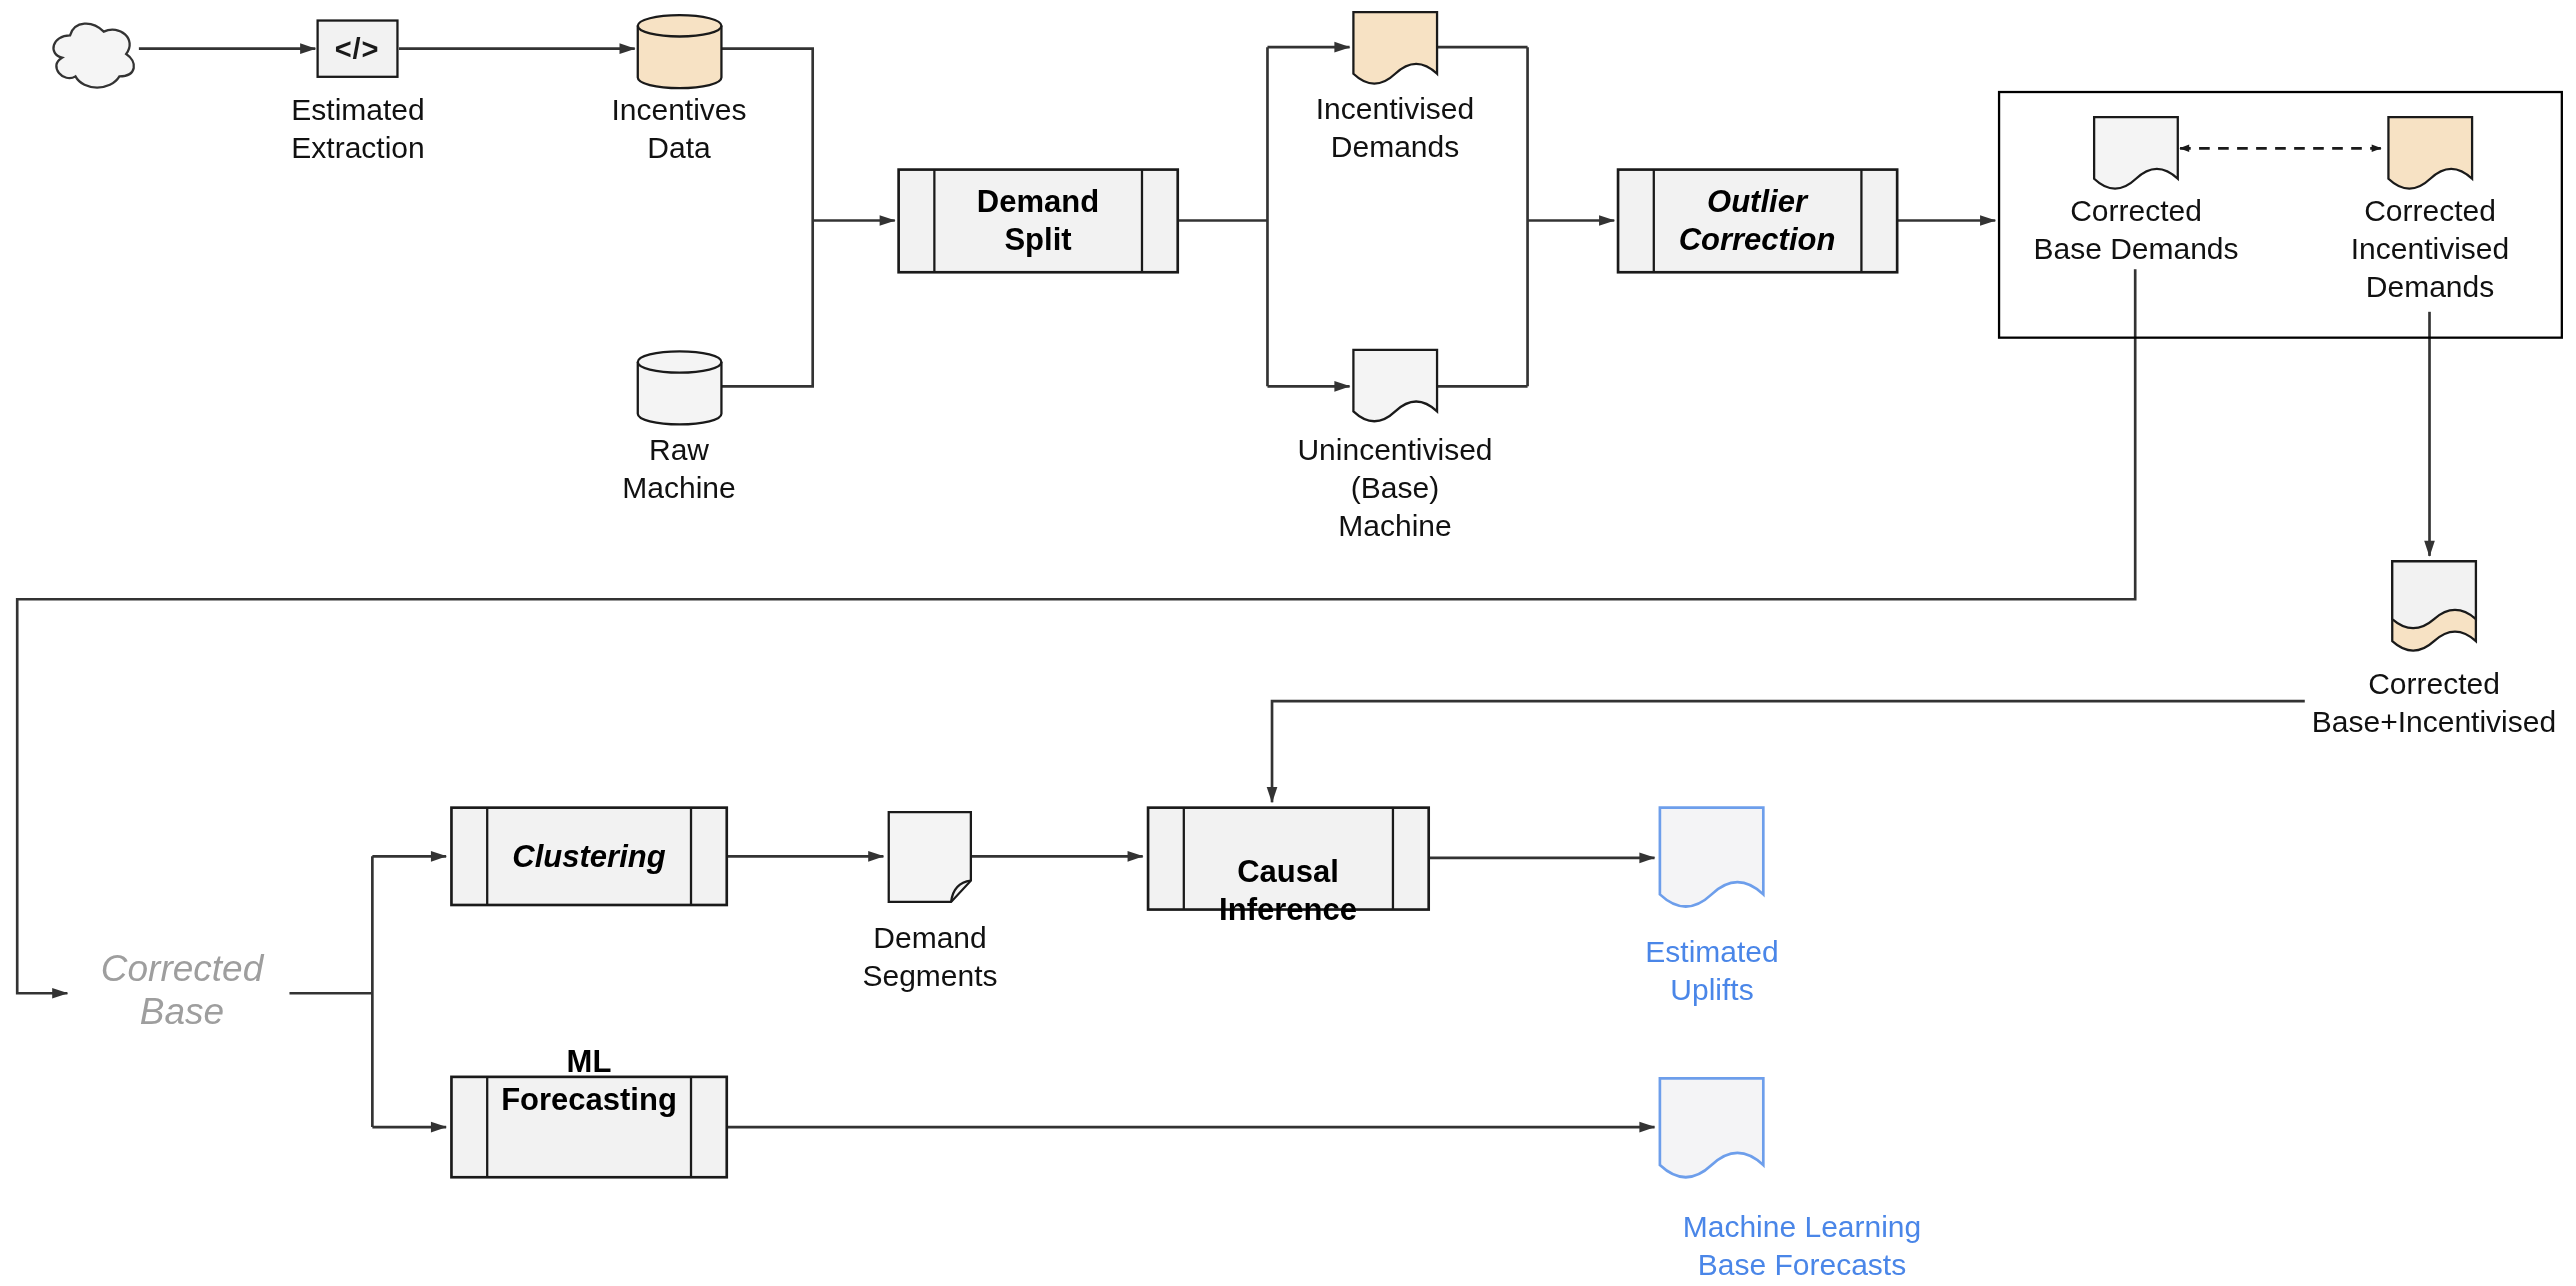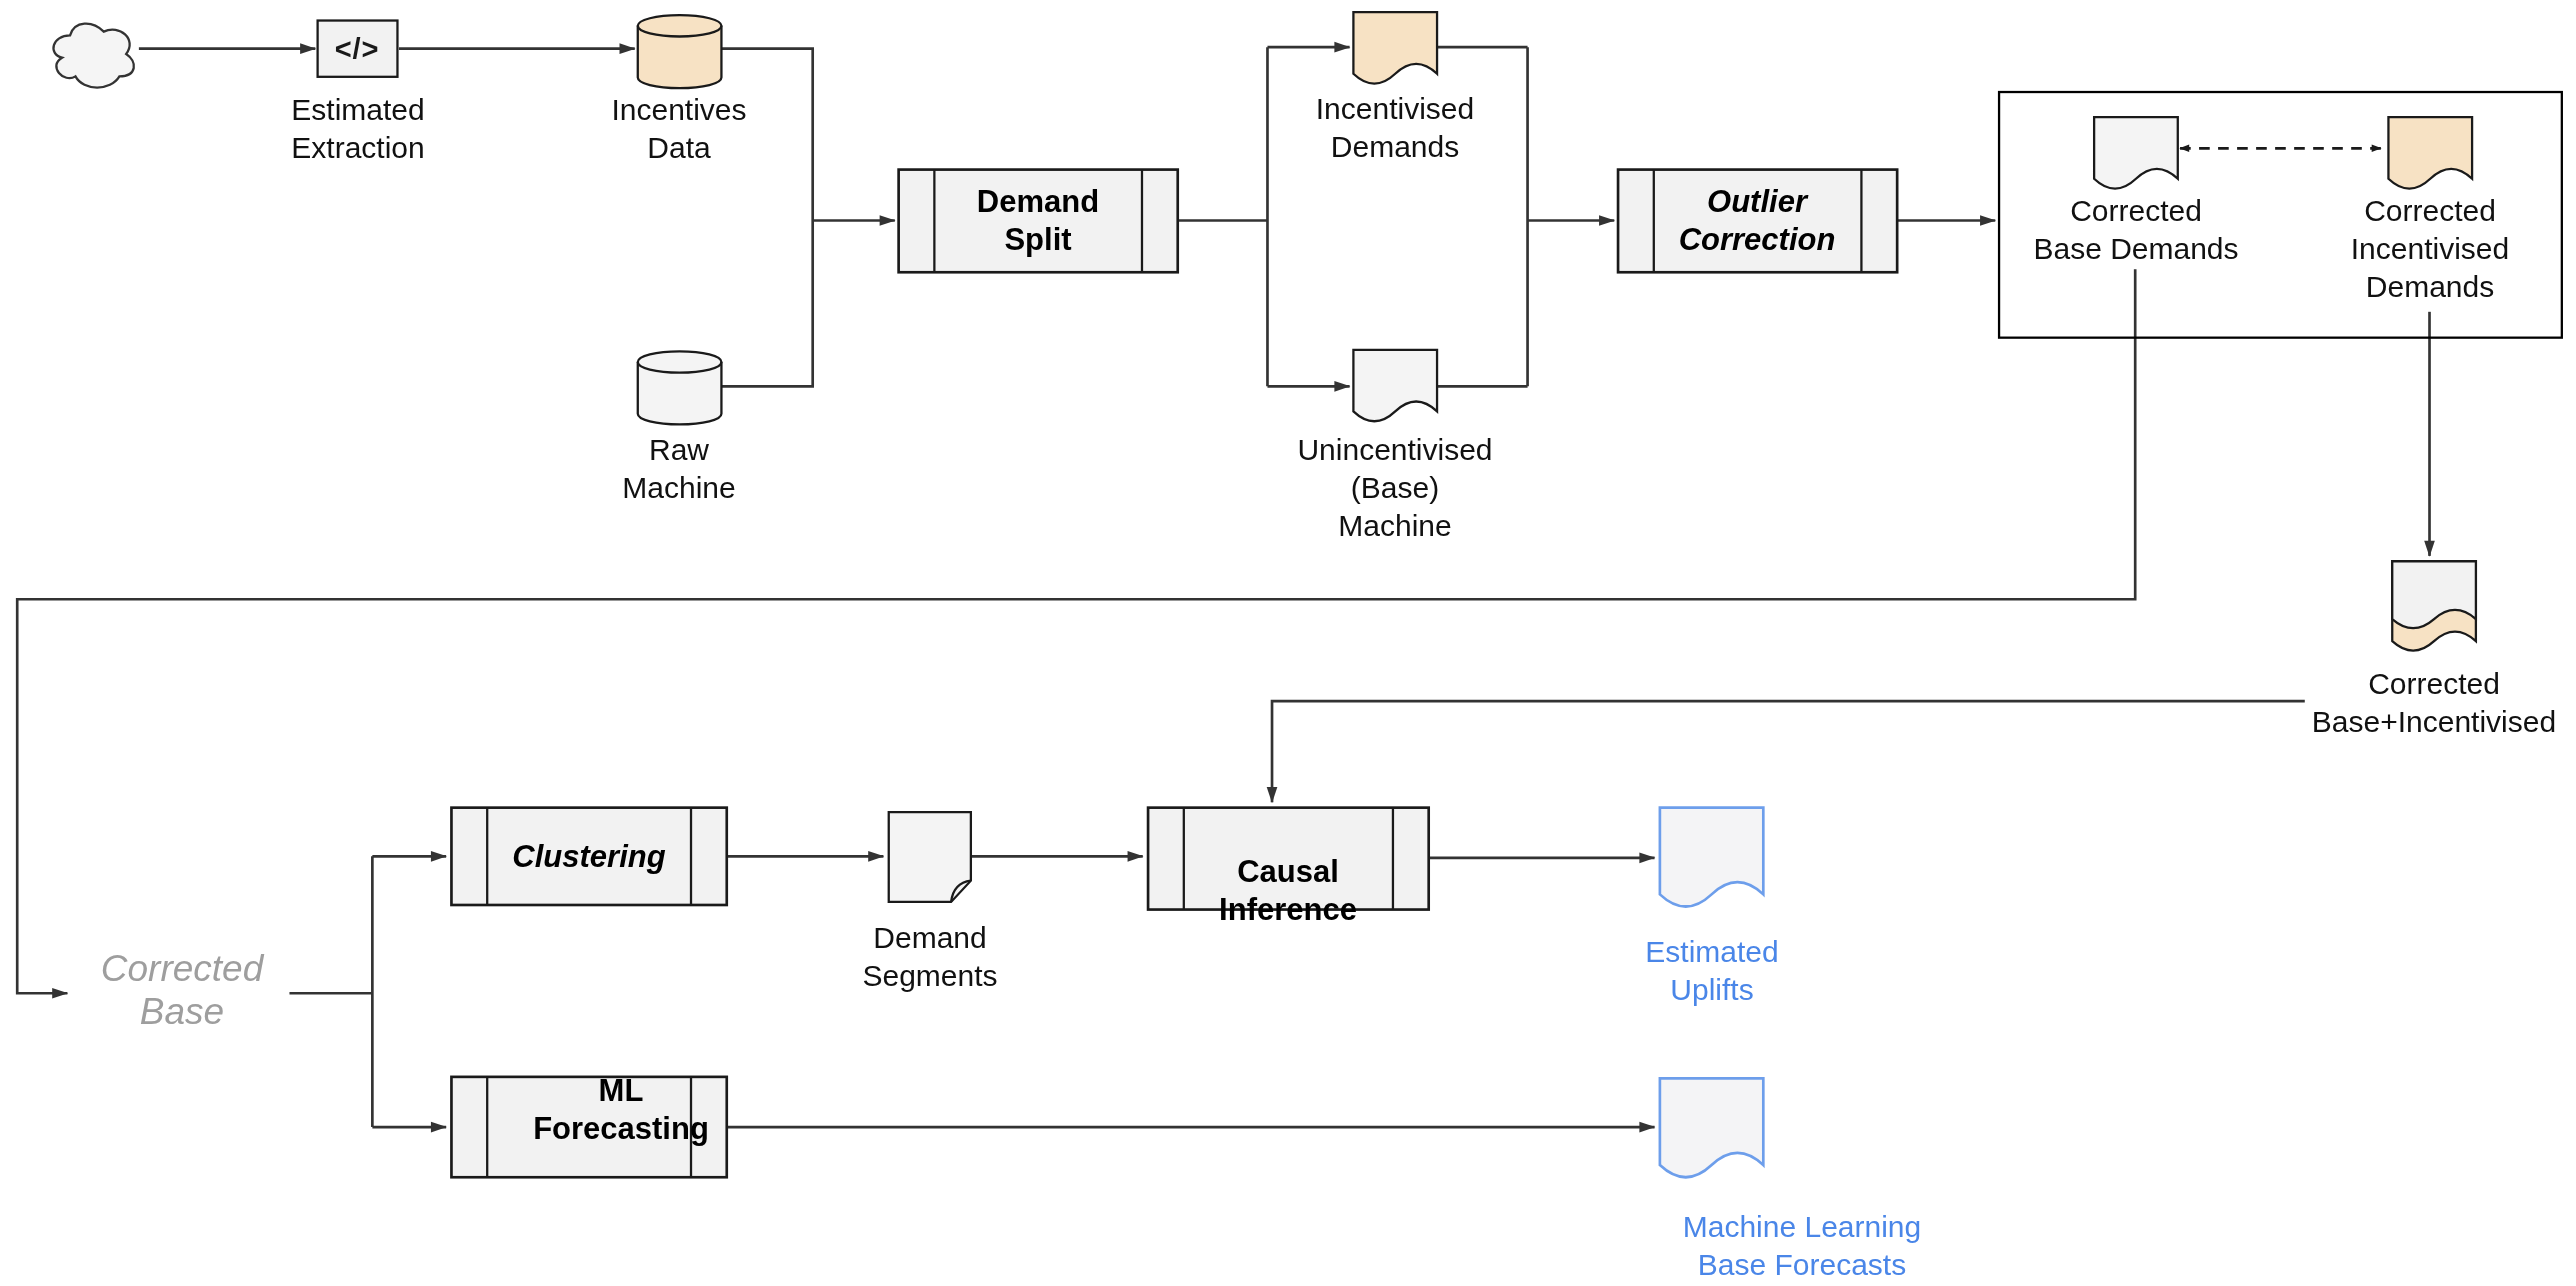--- a/index.html
+++ b/index.html
@@ -164,19 +164,19 @@
 Base+Incentivised</div>
   <div class="lbl ghost" style="left:182px;top:948px;">Corrected
 Base</div>
   <div class="lbl bold" style="left:589px;top:838px;font-style:italic;">Clustering</div>
   <div class="lbl" style="left:930px;top:919px;">Demand
 Segments</div>
   <div class="lbl bold" style="left:1288px;top:853px;">Causal
 Inference</div>
   <div class="lbl blue" style="left:1712px;top:933px;">Estimated
 Uplifts</div>
-  <div class="lbl bold" style="left:589px;top:1072px;margin-left:32px;">ML
+  <div class="lbl bold" style="left:589px;top:1043px;">ML
 Forecasting</div>
   <div class="lbl blue" style="left:1802px;top:1208px;">Machine Learning
 Base Forecasts</div>
 
 </div>
 
 
 </body></html>

